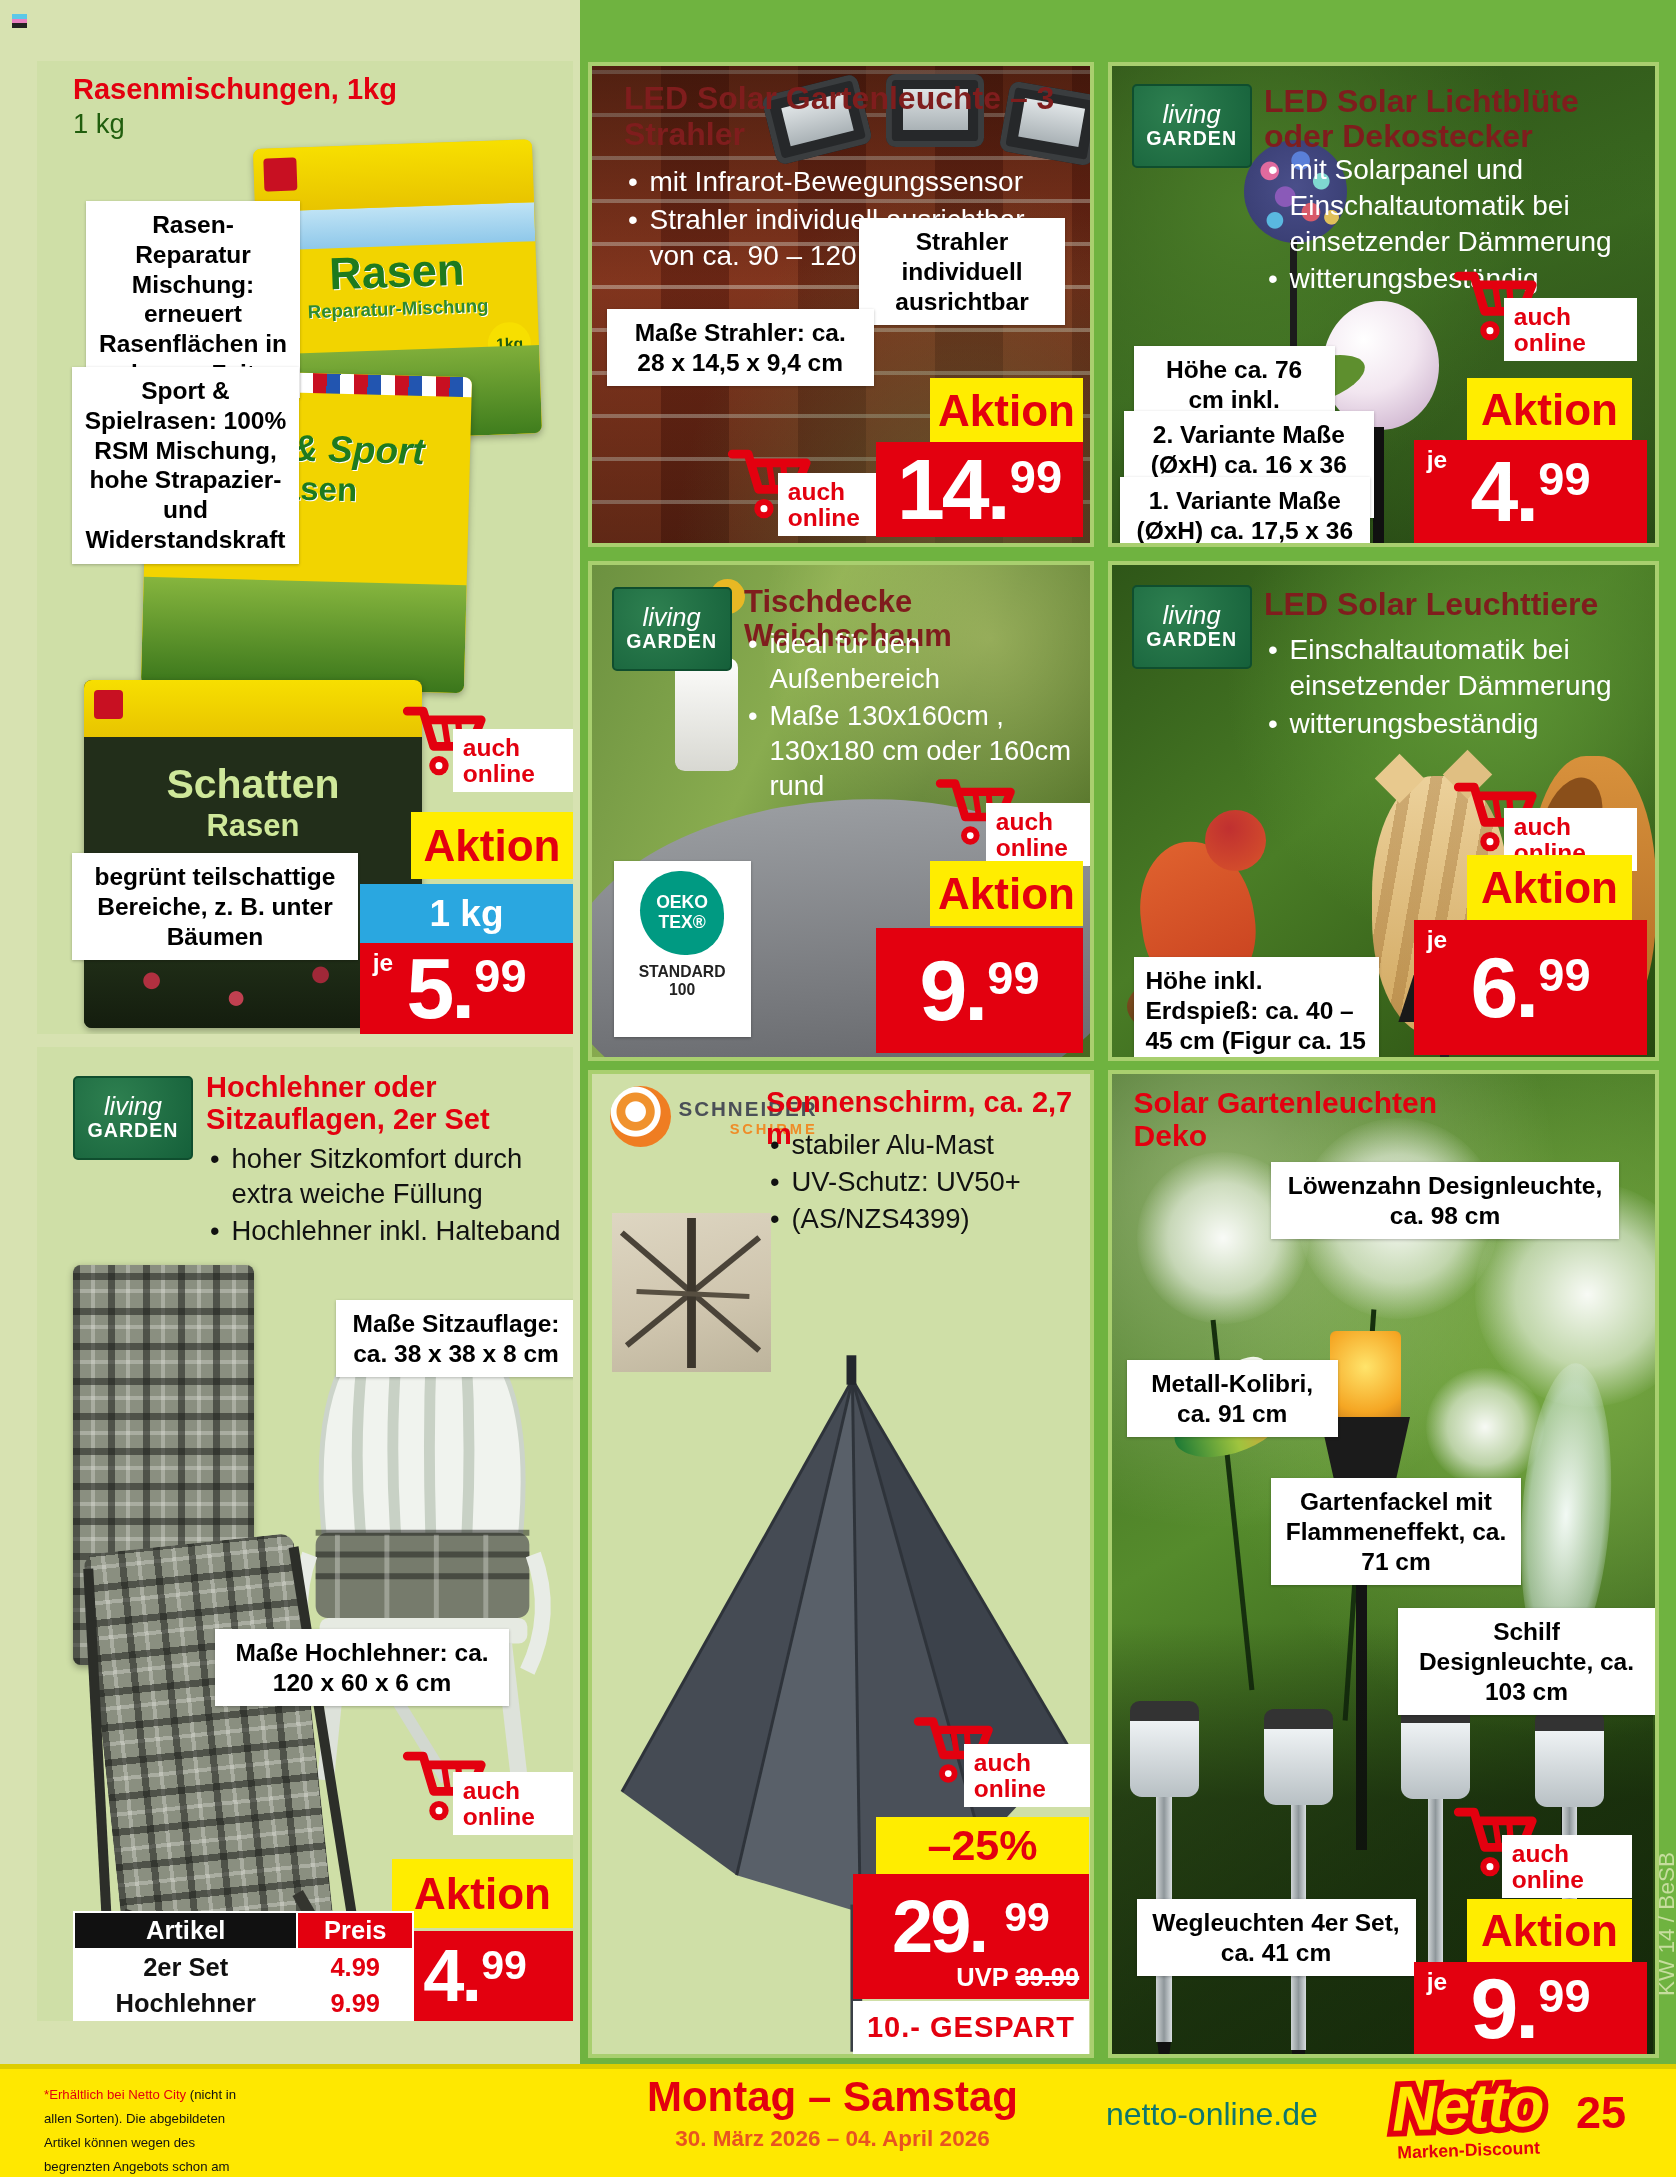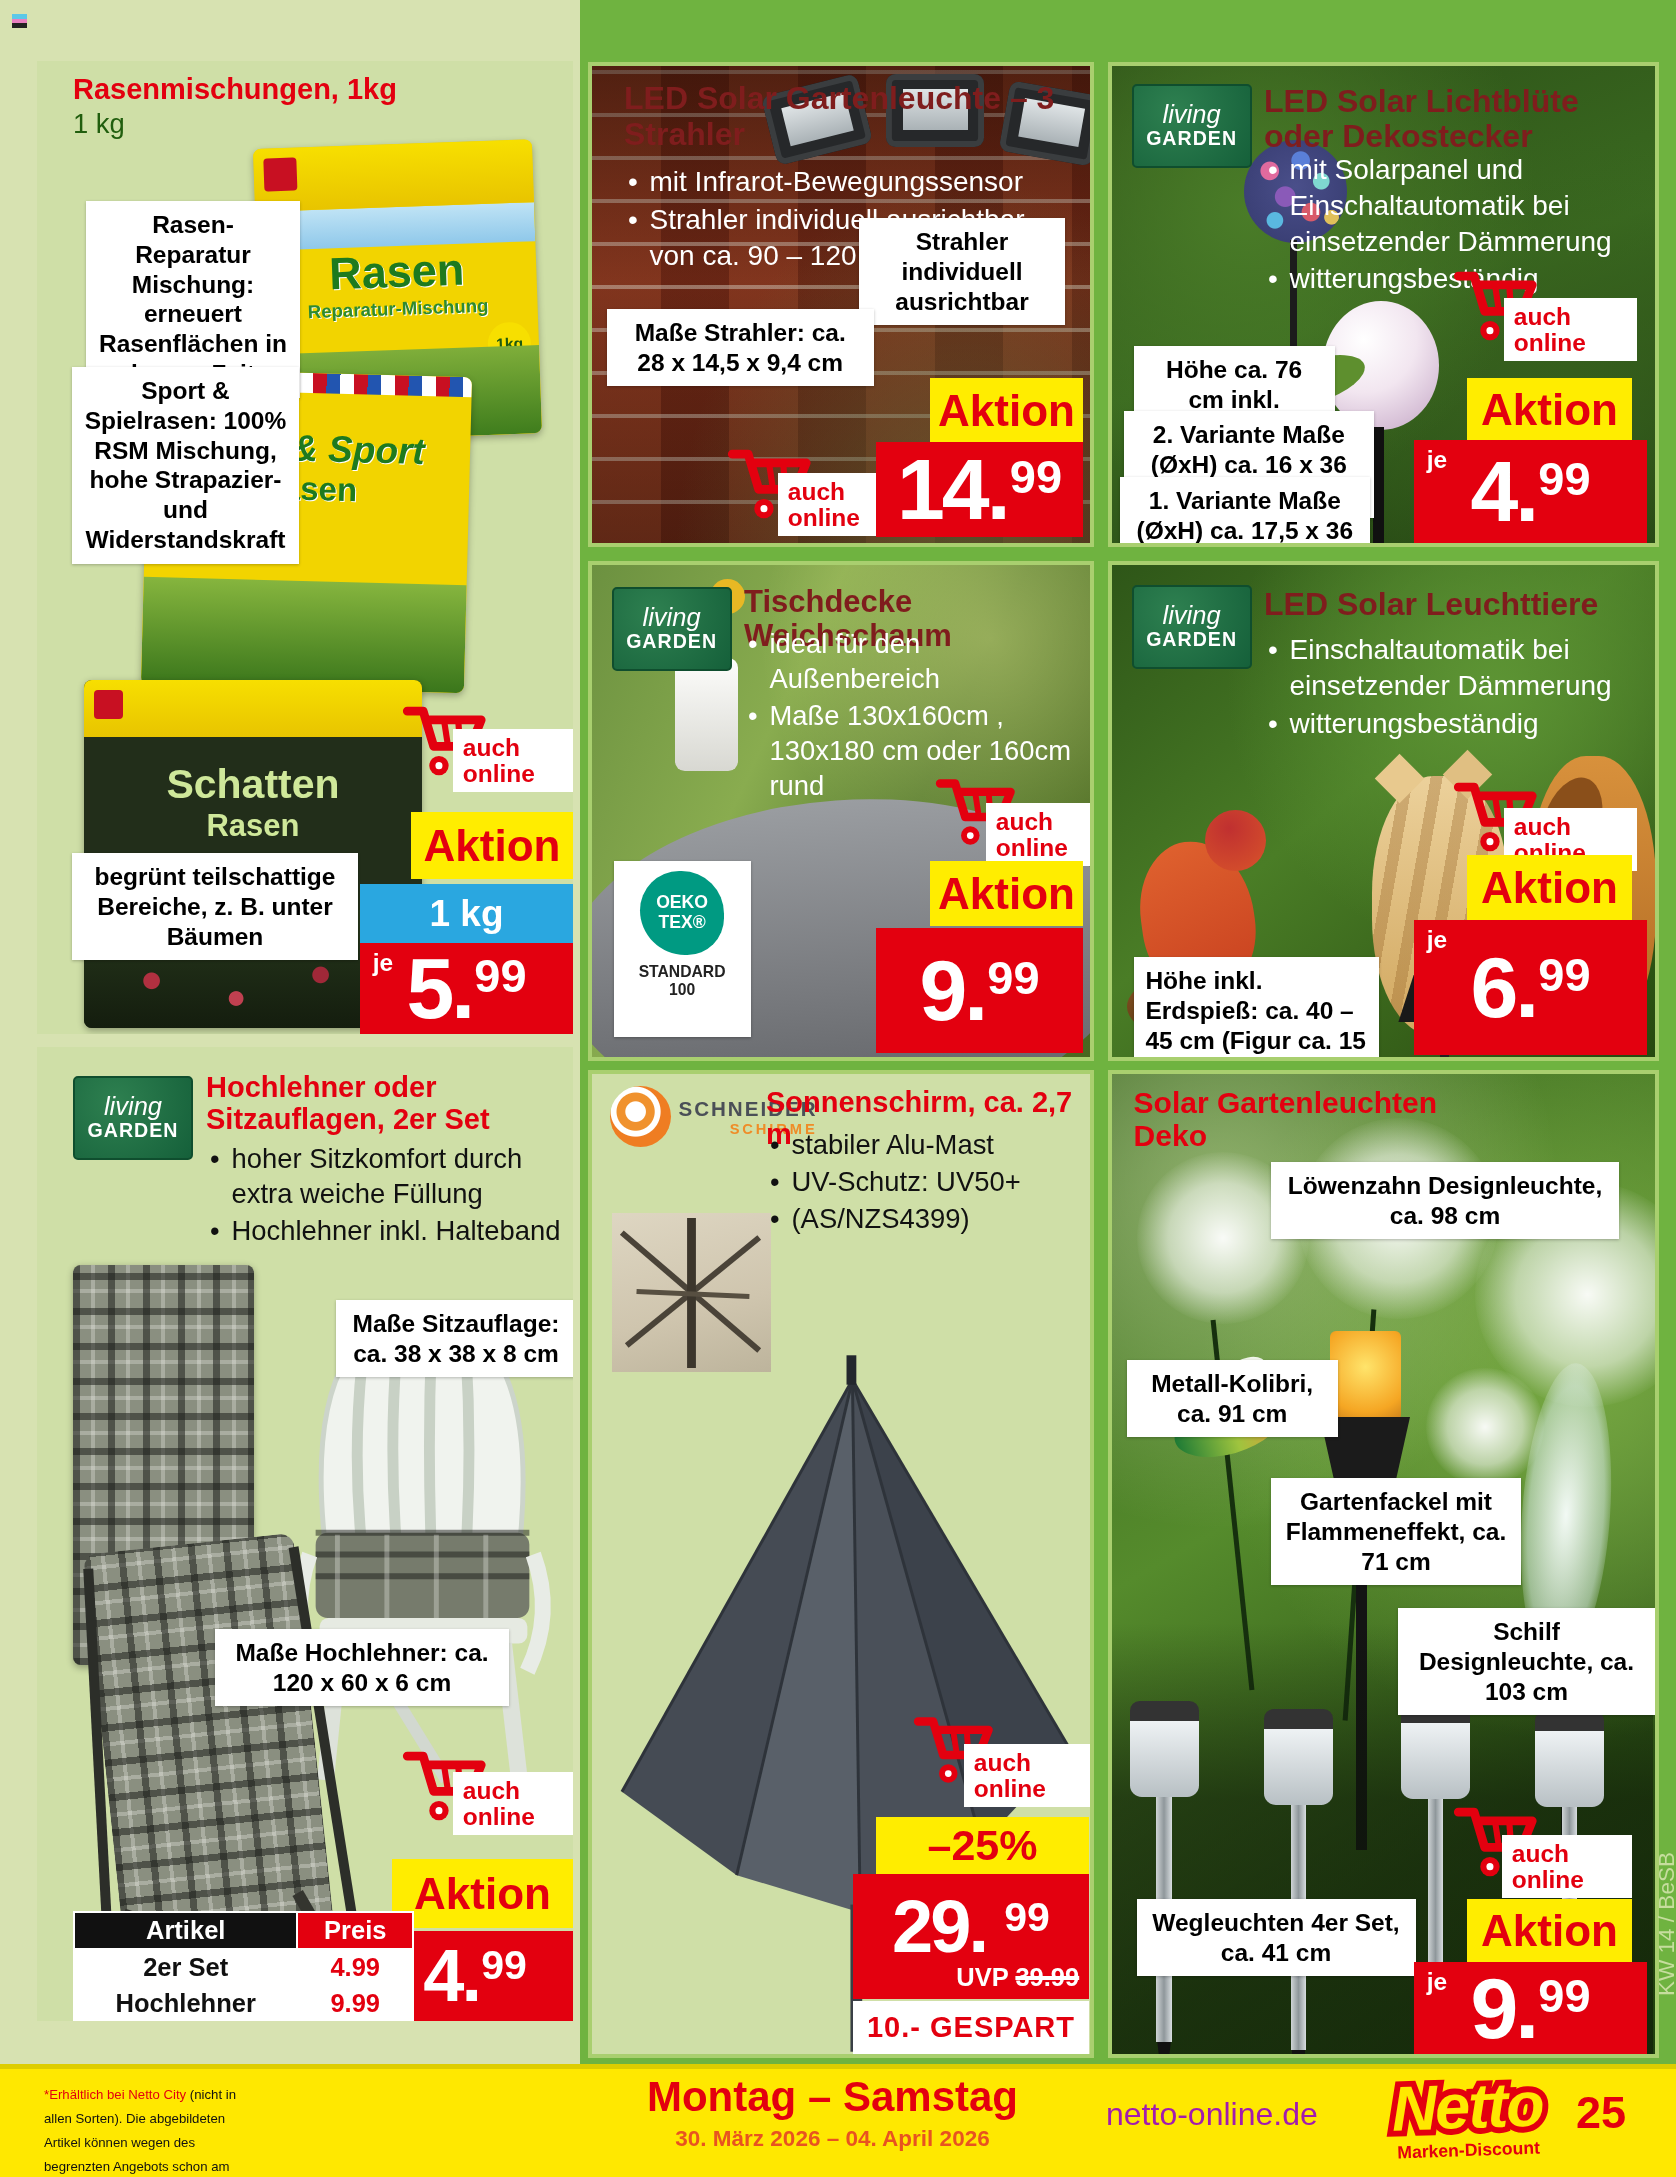--- a/index.html
+++ b/index.html
@@ -598,21 +598,21 @@
 </div>
 
 <div class="edition">KW 14 / BeSB</div>
 
 <div class="abs footer">
   <div class="abs disclaimer" style="left:44px;top:13.7px;width:201px;">
     <span class="disc-red">*Erhältlich bei Netto City</span><span> (nicht in allen Sorten). Die abgebildeten Artikel können wegen des begrenzten Angebots schon am ersten Tag ausverkauft sein.</span>
   </div>
   <div class="abs" style="left:617px;top:3.9px;width:431px;text-align:center;color:#e3000f;font-weight:bold;font-size:42px;">Montag – Samstag</div>
   <div class="abs" style="left:617px;top:57px;width:431px;text-align:center;color:#e85320;font-weight:bold;font-size:22.5px;">30. März 2026 – 04. April 2026</div>
-  <div class="abs" style="left:1106px;top:27.4px;font-size:32px;color:#a21caf;">netto-online.de</div>
+  <div class="abs" style="left:1106px;top:27.4px;font-size:32px;color:#0f766e;">netto-online.de</div>
   <div class="netto-wrap">
     <span class="netto-outline">Netto</span>
     <span class="netto-fill">Netto</span>
     <div class="netto-sub">Marken-Discount</div>
   </div>
   <div class="abs" style="left:1576px;top:17.6px;font-size:45px;font-weight:bold;color:#e3000f;">25</div>
 </div>
 
 
 </body></html>

